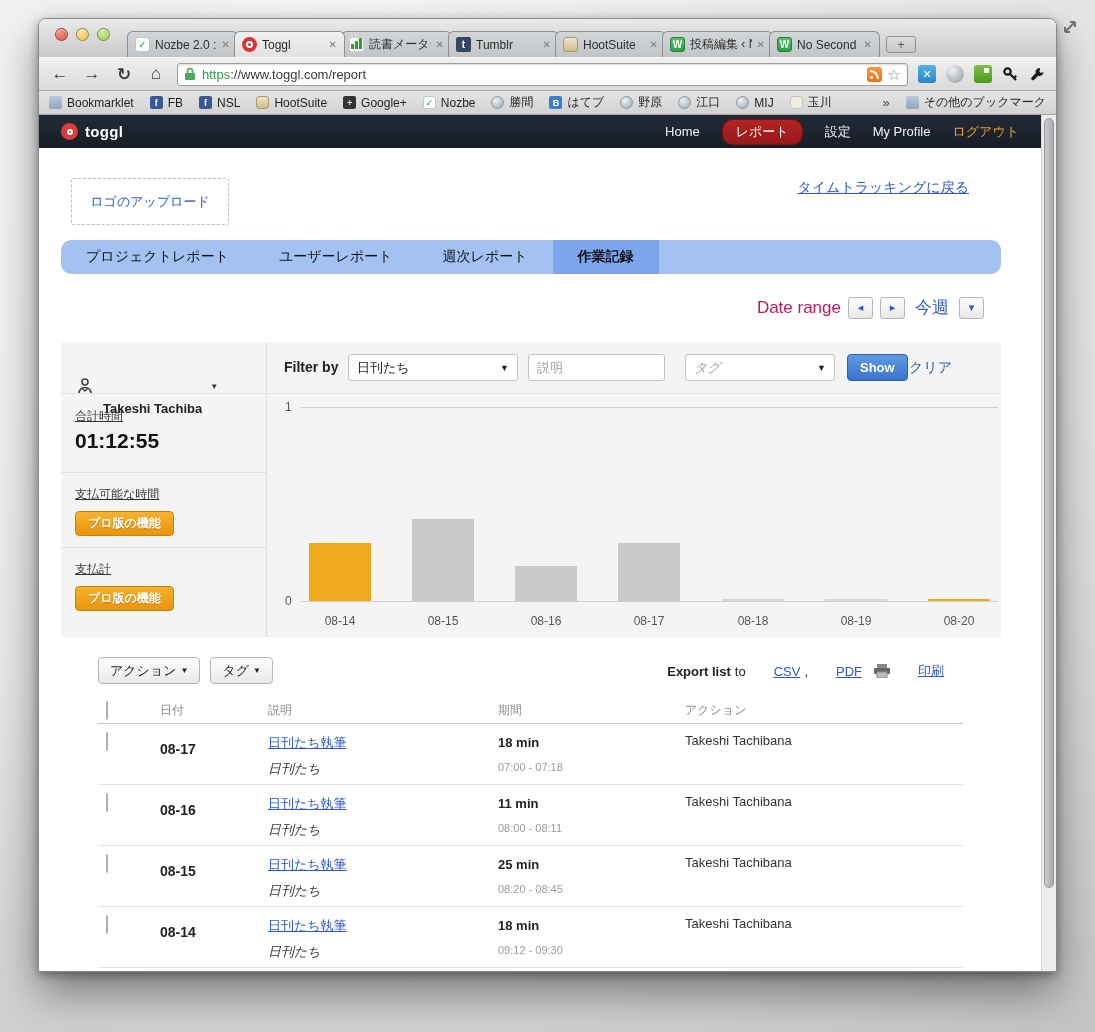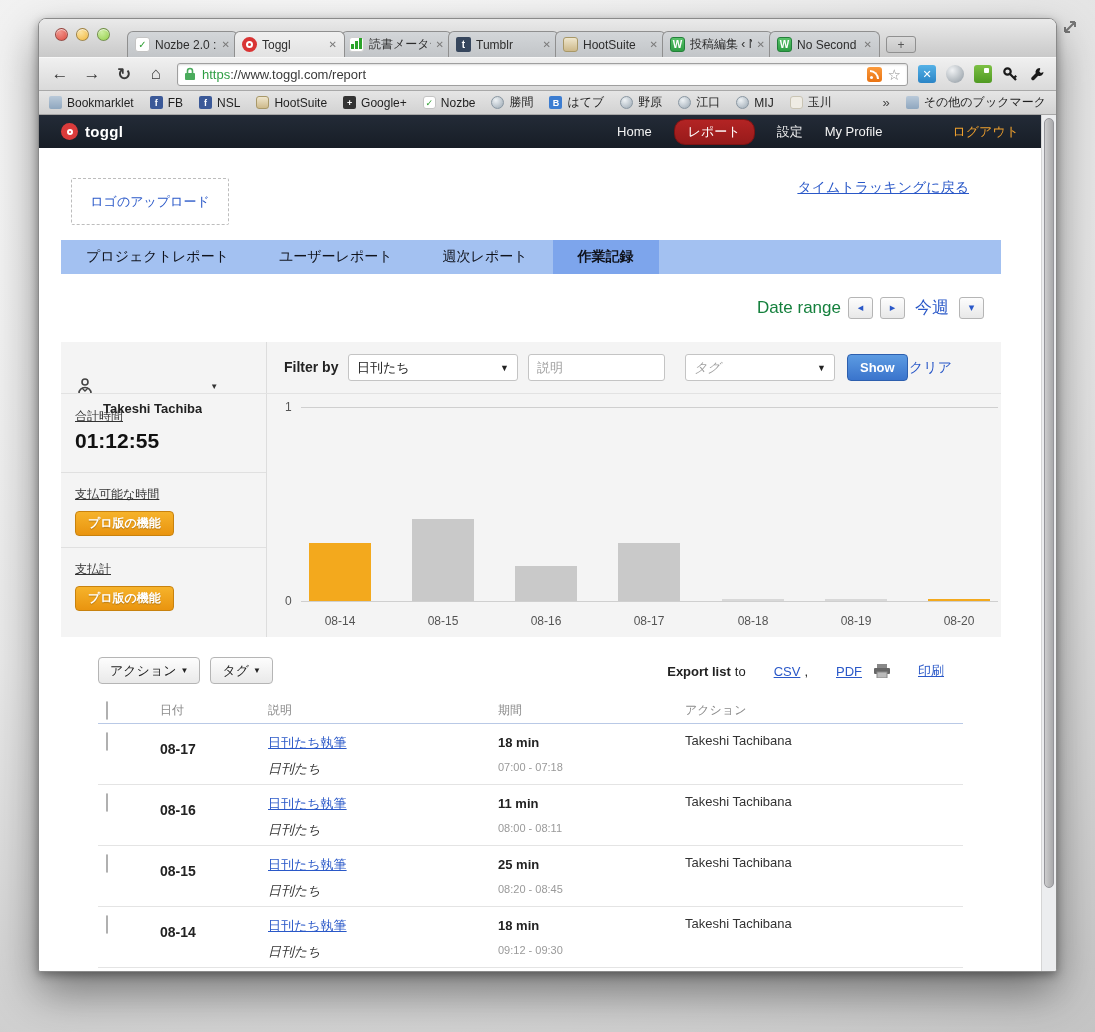--- a/index.html
+++ b/index.html
@@ -82,36 +82,36 @@
     display:flex; align-items:center; padding:0 22px; }
   .brandwrap { display:flex; align-items:center; gap:7px; }
   .donut { width:17px; height:17px; background:#da3b3b; border-radius:50%;
     display:flex; align-items:center; justify-content:center; }
   .donut i { width:6px; height:6px; border:2px solid #fff; border-radius:50%; display:block; }
   .brand { color:#fff; font-weight:bold; font-size:15px; letter-spacing:.3px; }
   .appnav { margin-left:auto; display:flex; align-items:center; gap:22px; font-size:13px; color:#f2f2f2; }
   .appnav .navitem { cursor:pointer; }
   .reportbtn { background:linear-gradient(#b32424,#971a1a); border:1px solid #7d1313;
     border-radius:11px; padding:3px 13px; color:#fff; }
-  .logout { color:#efa02e;margin-left:48px; }
+  .logout { color:#efa02e; }
 
   .site { position:relative; height:826px; margin-right:15px; background:#fff; }
   .uploadbox { position:absolute; left:32px; top:30px; width:158px; height:47px;
     border:1px dashed #bdbdbd; border-radius:2px; display:flex; align-items:center;
     justify-content:center; color:#2a58c8; font-size:13px; }
   .backlink { position:absolute; right:72px; top:28px; width:230px; text-align:right;
     color:#2a58c8; font-size:14px; text-decoration:underline; line-height:22px; }
 
   .sitetabs { position:absolute; left:22px; top:92px; width:940px; height:34px;
-    background:#a3c1f1; display:flex; align-items:stretch; }
+    background:#a3c1f1; display:flex; align-items:stretch;border-radius:10px; }
   .stab { display:flex; align-items:center; padding:0 25px; font-size:14px; color:#10131c; }
   .stab.active { background:#7da5ec; font-weight:bold; }
 
   .daterow { position:absolute; right:57px; top:148px; display:flex; align-items:center; gap:7px; }
-  .daterow .dlabel { font-size:17px; color:#15803d;text-align:right; }
+  .daterow .dlabel { font-size:17px; color:#be185d;text-align:right; }
   .sqbtn { min-width:25px; height:22px; background:linear-gradient(#fdfdfd,#e8e8e8);
     border:1px solid #b5b5b5; border-radius:3px; display:flex; align-items:center;
     justify-content:center; color:#2a58c8; font-size:11px; }
   .preset { font-size:17px; color:#2a58c8; margin:0 3px; }
 
   .panel { position:absolute; left:22px; top:194px; width:940px; height:295px; background:#f4f4f4; }
   .filterrow { position:absolute; left:0; top:0; right:0; height:52px; border-bottom:1px solid #e2e2e2; }
   .vdiv { position:absolute; left:205px; top:0; bottom:0; width:1px; background:#dddddd; }
   .usercell { position:absolute; left:14px; top:14px; display:flex; align-items:center; gap:8px; }
   .username { font-size:13px; font-weight:bold; color:#222; max-width:130px; white-space:nowrap; overflow:hidden;margin-top:45px; }

